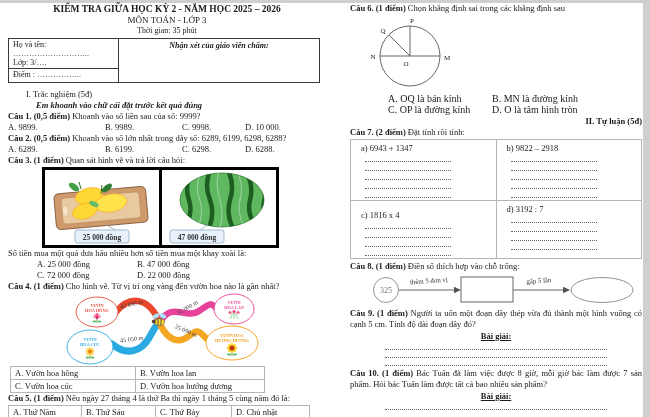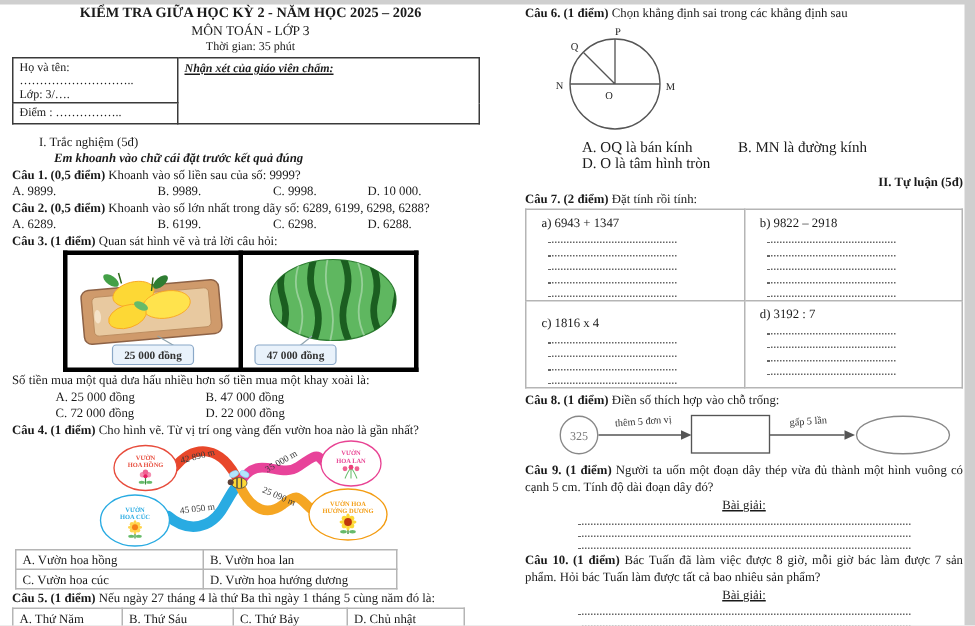--- a/index.html
+++ b/index.html
@@ -18,21 +18,21 @@
 
   .t1 { font-weight:bold; font-size:9.5px; line-height:12px; text-align:center; }
   .t2 { font-weight:normal; font-size:9px;  line-height:11px; text-align:center; }
   .time { font-size:8px; line-height:10px; text-align:center; }
 
   table.info { border-collapse:collapse; width:312px; margin-top:2px; font-size:8px; }
   table.info td { border:1px solid #3a3a3a; padding:1px 4px; vertical-align:top; }
   table.info .c1 { width:110px; }
   table.info .r1 { height:21px; }
   table.info .r2 { height:14px; }
-  .comment { display:block; text-align:left; font-weight:bold; font-style:italic; text-decoration:underline; font-size:8px; margin-top:1px; }
+  .comment { display:block; text-align:center; font-weight:bold; font-style:italic; font-size:8px; margin-top:1px; }
 
   p { margin:0; font-size:8.5px; line-height:11px; }
   .sec { font-weight:normal; margin-top:6px; padding-left:18px; }
   .instr { font-weight:bold; font-style:italic; padding-left:28px; }
   .qlabel { font-weight:bold; }
 
   .opts4 { display:grid; grid-template-columns:97px 77px 63px auto; font-size:8.5px; line-height:11px; }
   .opts2 { display:grid; grid-template-columns:100px auto; margin-left:29px; font-size:8.5px; line-height:11px; }
   .opts2r { display:grid; grid-template-columns:104px auto; margin-left:38px; font-size:10px; line-height:11px; }
 
@@ -45,21 +45,21 @@
 
   .sec2 { font-weight:bold; font-size:8.5px; line-height:11px; padding-left:23px; margin-top:1px;text-align:right; }
 
   table.calc { border-collapse:collapse; width:292px; margin-top:1px;border-radius:12px; }
   table.calc td { border:1px solid #b5b5b5; width:146px; vertical-align:top; padding:3px 4px 2px 4px; }
   table.calc tr.top td { height:55px; }
   table.calc tr.bot td { height:51px; }
   .part { font-size:8.5px; line-height:10px; padding-left:6px; }
   .dl  { height:9px; border-bottom:1px dotted #666; width:86px; margin-left:10px; }
   .dlc { height:8px; border-bottom:1px dotted #666; width:222px; margin:0 auto; }
-  .baigiai { text-align:center; font-weight:normal; text-decoration:underline; margin-top:1px; }
+  .baigiai { text-align:center; font-weight:bold; text-decoration:underline; margin-top:1px; }
   .stem-j { text-align:justify; }
   .mt2 { margin-top:2px; }
   svg { display:block; }
 </style>
 </head>
 <body>
 
 <div class="page"></div>
 
 <div class="col col-left">
@@ -299,20 +299,21 @@
     <text x="62" y="9" text-anchor="middle" font-size="7" fill="#222">P</text>
     <text x="33" y="19" text-anchor="middle" font-size="7" fill="#222">Q</text>
     <text x="23" y="45" text-anchor="middle" font-size="7" fill="#222">N</text>
     <text x="97" y="46" text-anchor="middle" font-size="7" fill="#222">M</text>
     <text x="56" y="52" text-anchor="middle" font-size="7" fill="#222">O</text>
   </svg>
 
   <div class="opts2r">
     <span>A. OQ là bán kính</span>
     <span>B. MN là đường kính</span>
+    <span>C. OP là đường kính</span>
     <span>D. O là tâm hình tròn</span>
   </div>
 
   <p class="sec2">II. Tự luận (5đ)</p>
   <p><span class="qlabel">Câu 7. (2 điểm)</span> <span>Đặt tính rồi tính:</span></p>
 
   <table class="calc">
     <tbody>
         <tr class="top">
       <td>

